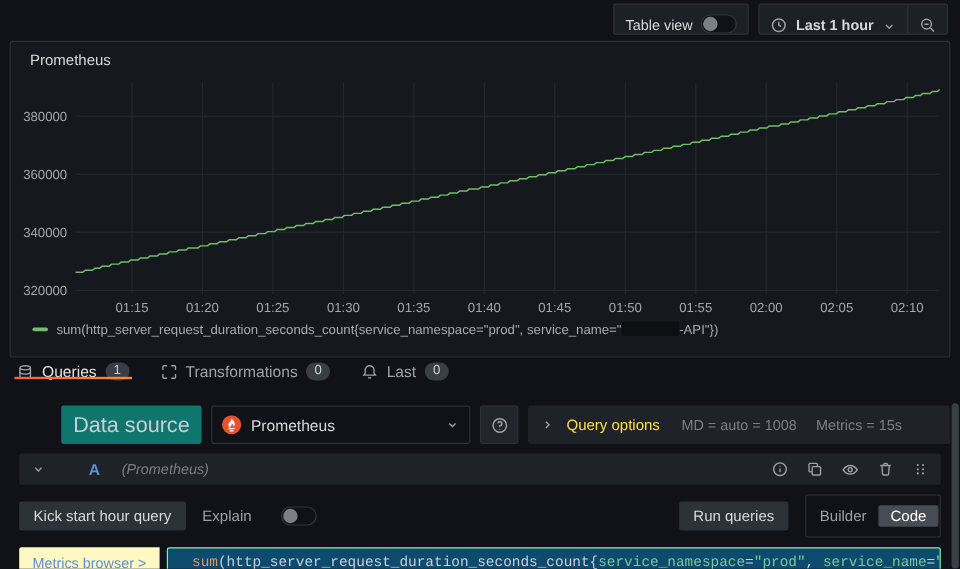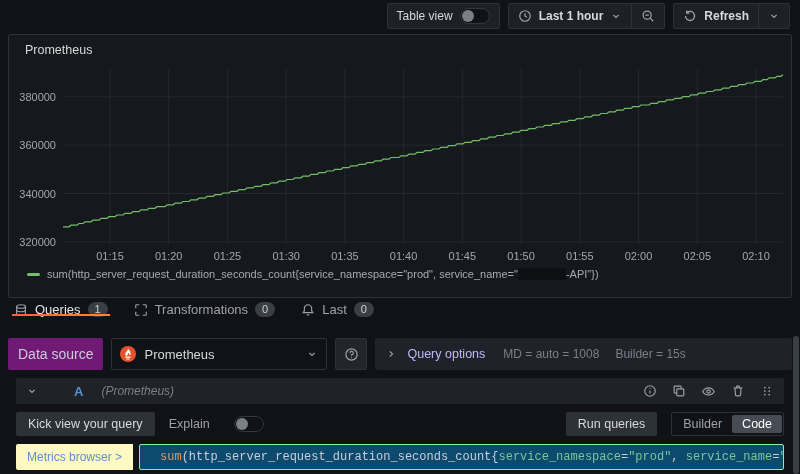--- a/index.html
+++ b/index.html
@@ -10,21 +10,21 @@
     font-family:"Liberation Sans", sans-serif;
     color:#ccccdc; font-size:12px;
     position:relative;
   }
   svg.icon { display:block; }
   .ic { color:#9da2a9; display:flex; align-items:center; }
 
   
   .topbar { height:32px; display:flex; justify-content:flex-end; align-items:center; gap:8px; padding:0 10px; }
   .tb-group { display:flex; align-items:stretch; height:26px; border:1px solid #2c3235; border-radius:2px; background:#1d2025; overflow:hidden; }
-  .tb-btn { display:flex; align-items:center; gap:7px; padding:0 9px; font-size:12px; font-weight:500; color:#d8d9da; cursor:pointer; }
+  .tb-btn { display:flex; align-items:flex-end; gap:7px; padding:0 9px; font-size:12px; font-weight:500; color:#d8d9da; cursor:pointer; }
   .tb-divider { width:1px; background:#2c3235; }
   .toggle { width:30px; height:16px; border-radius:9px; background:#111217; border:1px solid #33373e; position:relative; }
   .toggle .knob { position:absolute; left:1px; top:1px; width:12px; height:12px; border-radius:50%; background:#7b8087; }
 
   
   .panel { margin:2px 8px 0; height:264px; background:#15181c; border:1px solid #2c3235; border-radius:2px; }
   .panel-title { padding:8px 0 2px 16px; font-size:12.5px; font-weight:500; color:#d8d9da; }
   svg.chart { display:block; margin:2px 0 0 4px; }
   .grid { stroke:#24282e; stroke-width:1; }
   .ax { fill:#a2a7ae; font-size:11px; font-family:"Liberation Sans",sans-serif; }
@@ -36,41 +36,41 @@
 
   
   .tabsbar { display:flex; align-items:flex-start; gap:22px; padding:0 0 0 12px; height:30px; margin-top:4px; }
   .tab { display:flex; align-items:center; gap:7px; font-size:13px; color:#9da2a9; position:relative; cursor:pointer; padding:0 2px; }
   .tab.active { color:#e3e4e6; }
   .tab.active::after { content:""; position:absolute; left:0; right:0; bottom:1px; height:2px; background:linear-gradient(90deg,#f55f3e,#ff8833); }
   .badge { background:#3a3e45; color:#cdd0d5; font-size:11px; border-radius:8px; padding:1px 7px; line-height:13px; }
 
   
   .dsrow { display:flex; align-items:stretch; gap:8px; margin:6px 8px 0; height:32px; }
-  .field-label { background:#701a75; border-radius:2px; display:flex; align-items:center; padding:0 10px; color:#ccccdc; font-size:14px; }
+  .field-label { background:#0f766e; border-radius:2px; display:flex; align-items:center; padding:0 10px; color:#ccccdc; font-size:18px;margin-left:43px; }
   .ds-select { width:216px; background:#111217; border:1px solid #2c3235; border-radius:2px; display:flex; align-items:center; gap:8px; padding:0 8px; font-size:13px; color:#d8d9da; cursor:pointer; }
   .ds-select .chev { margin-left:auto; }
   .icon-btn { width:32px; background:#22252b; border:1px solid #2c3235; border-radius:2px; display:flex; align-items:center; justify-content:center; cursor:pointer; }
   .opts-strip { flex:1; background:#1f2228; border-radius:2px; display:flex; align-items:center; gap:10px; padding:0 10px; cursor:pointer; }
-  .link-blue { color:#c4b5fd; font-size:12.5px; font-weight:500; }
+  .link-blue { color:#fde047; font-size:12.5px; font-weight:500; }
   .muted { color:#7b8087; font-size:12px; }
   .btn { background:#2d3138; color:#d8d9da; border:none; border-radius:2px; padding:0 12px; font-size:12.5px; font-weight:500; font-family:inherit; display:flex; align-items:center; cursor:pointer; }
 
   
   .query-wrap { margin:8px 16px 0; }
   .qrow-header { height:26px; background:#1f2227; border-radius:2px; display:flex; align-items:center; gap:14px; padding:0 10px; }
   .refid { color:#5c8fd6; font-weight:700; font-size:13px; margin-left:22px; }
   .ds-hint { color:#7b8087; font-style:italic; font-size:12px; margin-left:4px; }
   .qrow-icons { margin-left:auto; display:flex; align-items:center; gap:15px; }
   .qrow-icons .ic { cursor:pointer; }
   .qtoolbar { display:flex; align-items:center; gap:14px; margin-top:8px; }
   .qtoolbar .btn { height:24px; }
   .explain { display:flex; align-items:center; gap:24px; color:#9da2a9; font-size:12.5px; }
   .spacer { flex:1; }
-  .seg { display:flex; align-items:center; border:1px solid #2c3235; border-radius:2px; padding:1px; height:24px; }
+  .seg { display:flex; align-items:center; border:1px solid #2c3235; border-radius:2px; padding:1px; height:36px; }
   .seg-item { padding:2px 10px; font-size:12.5px; color:#9da2a9; border-radius:2px; cursor:pointer; }
   .seg-item.active { background:#474b53; color:#ffffff; }
   .coderow { display:flex; margin-top:8px; height:26px; }
   .metrics-chip { background:#fef9c3; border-radius:2px 0 0 2px; display:flex; align-items:center; padding:0 11px; color:#5c8fd6; font-size:12px; font-weight:500; cursor:pointer; white-space:nowrap; }
   .code-input { flex:1; margin-left:6px; background:#0c4a6e; border:1px solid #86efac; border-radius:2px; display:flex; align-items:center; padding:0 20px; font-family:"Liberation Mono", monospace; font-size:12px; white-space:pre; overflow:hidden; }
   .c-fn { color:#d99a66; } .c-lbl { color:#7ec699; } .c-p { color:#ccccdc; }
   .code-redact { display:inline-block; width:54px; height:13px; background:#1d2025; border-radius:2px; vertical-align:-2px; }
 
   .scroll-thumb { position:absolute; right:1px; top:336px; width:6px; height:138px; background:#3a3e45; border-radius:3px; }
 </style>
@@ -100,39 +100,20 @@
             <path d="M4.5 6.5L8 10l3.5-3.5"></path>
           </svg>
       </span>
     </div>
     <div class="tb-divider"></div>
     <div class="tb-btn">
       <span class="ic">
         <svg class="icon" width="14" height="14" viewBox="0 0 16 16" fill="none" stroke="currentColor" stroke-width="1.4">
             <circle cx="7" cy="7" r="4.6"></circle>
             <path d="M10.5 10.5L14 14M5 7h4"></path>
-          </svg>
-      </span>
-    </div>
-  </div>
-  <div class="tb-group">
-    <div class="tb-btn">
-      <span class="ic">
-        <svg class="icon" width="14" height="14" viewBox="0 0 16 16" fill="none" stroke="currentColor" stroke-width="1.5">
-            <path d="M2.8 8a5.2 5.2 0 1 0 1.6-3.8"></path>
-            <polyline points="4.2,1.6 4.2,4.6 7.2,4.6"></polyline>
-          </svg>
-      </span>
-      <span style="font-weight:700;">Refresh</span>
-    </div>
-    <div class="tb-divider"></div>
-    <div class="tb-btn">
-      <span class="ic">
-        <svg class="icon" width="12" height="12" viewBox="0 0 16 16" fill="none" stroke="currentColor" stroke-width="1.6">
-            <path d="M4.5 6.5L8 10l3.5-3.5"></path>
           </svg>
       </span>
     </div>
   </div>
 </div>
 
 <div class="panel">
   <div class="panel-title">Prometheus</div>
   <svg class="chart" width="776" height="206">
       <line class="grid" x1="50" x2="770" y1="180.9" y2="180.9"></line>
@@ -239,21 +220,21 @@
     </span>
   </div>
   <div class="opts-strip">
     <span class="ic">
       <svg class="icon" width="12" height="12" viewBox="0 0 16 16" fill="none" stroke="currentColor" stroke-width="1.6">
           <path d="M6.5 4.5L10 8l-3.5 3.5"></path>
         </svg>
     </span>
     <span class="link-blue">Query options</span>
     <span class="muted" style="margin-left:8px;">MD = auto = 1008</span>
-    <span class="muted" style="margin-left:6px;">Builder = 15s</span>
+    <span class="muted" style="margin-left:6px;">Metrics = 15s</span>
   </div>
 </div>
 
 <div class="query-wrap">
   <div class="qrow-header">
     <span class="ic">
       <svg class="icon" width="12" height="12" viewBox="0 0 16 16" fill="none" stroke="currentColor" stroke-width="1.6">
           <path d="M4.5 6.5L8 10l3.5-3.5"></path>
         </svg>
     </span>
@@ -293,21 +274,21 @@
             <circle cx="5.5" cy="8" r="1"></circle>
             <circle cx="10.5" cy="8" r="1"></circle>
             <circle cx="5.5" cy="12" r="1"></circle>
             <circle cx="10.5" cy="12" r="1"></circle>
           </svg>
       </span>
     </span>
   </div>
 
   <div class="qtoolbar">
-    <button class="btn">Kick view your query</button>
+    <button class="btn">Kick start hour query</button>
     <span class="explain">
       <span>Explain</span>
       <span class="toggle">
           <span class="knob"></span>
         </span>
     </span>
     <span class="spacer"></span>
     <button class="btn">Run queries</button>
     <span class="seg">
       <span class="seg-item">Builder</span>

